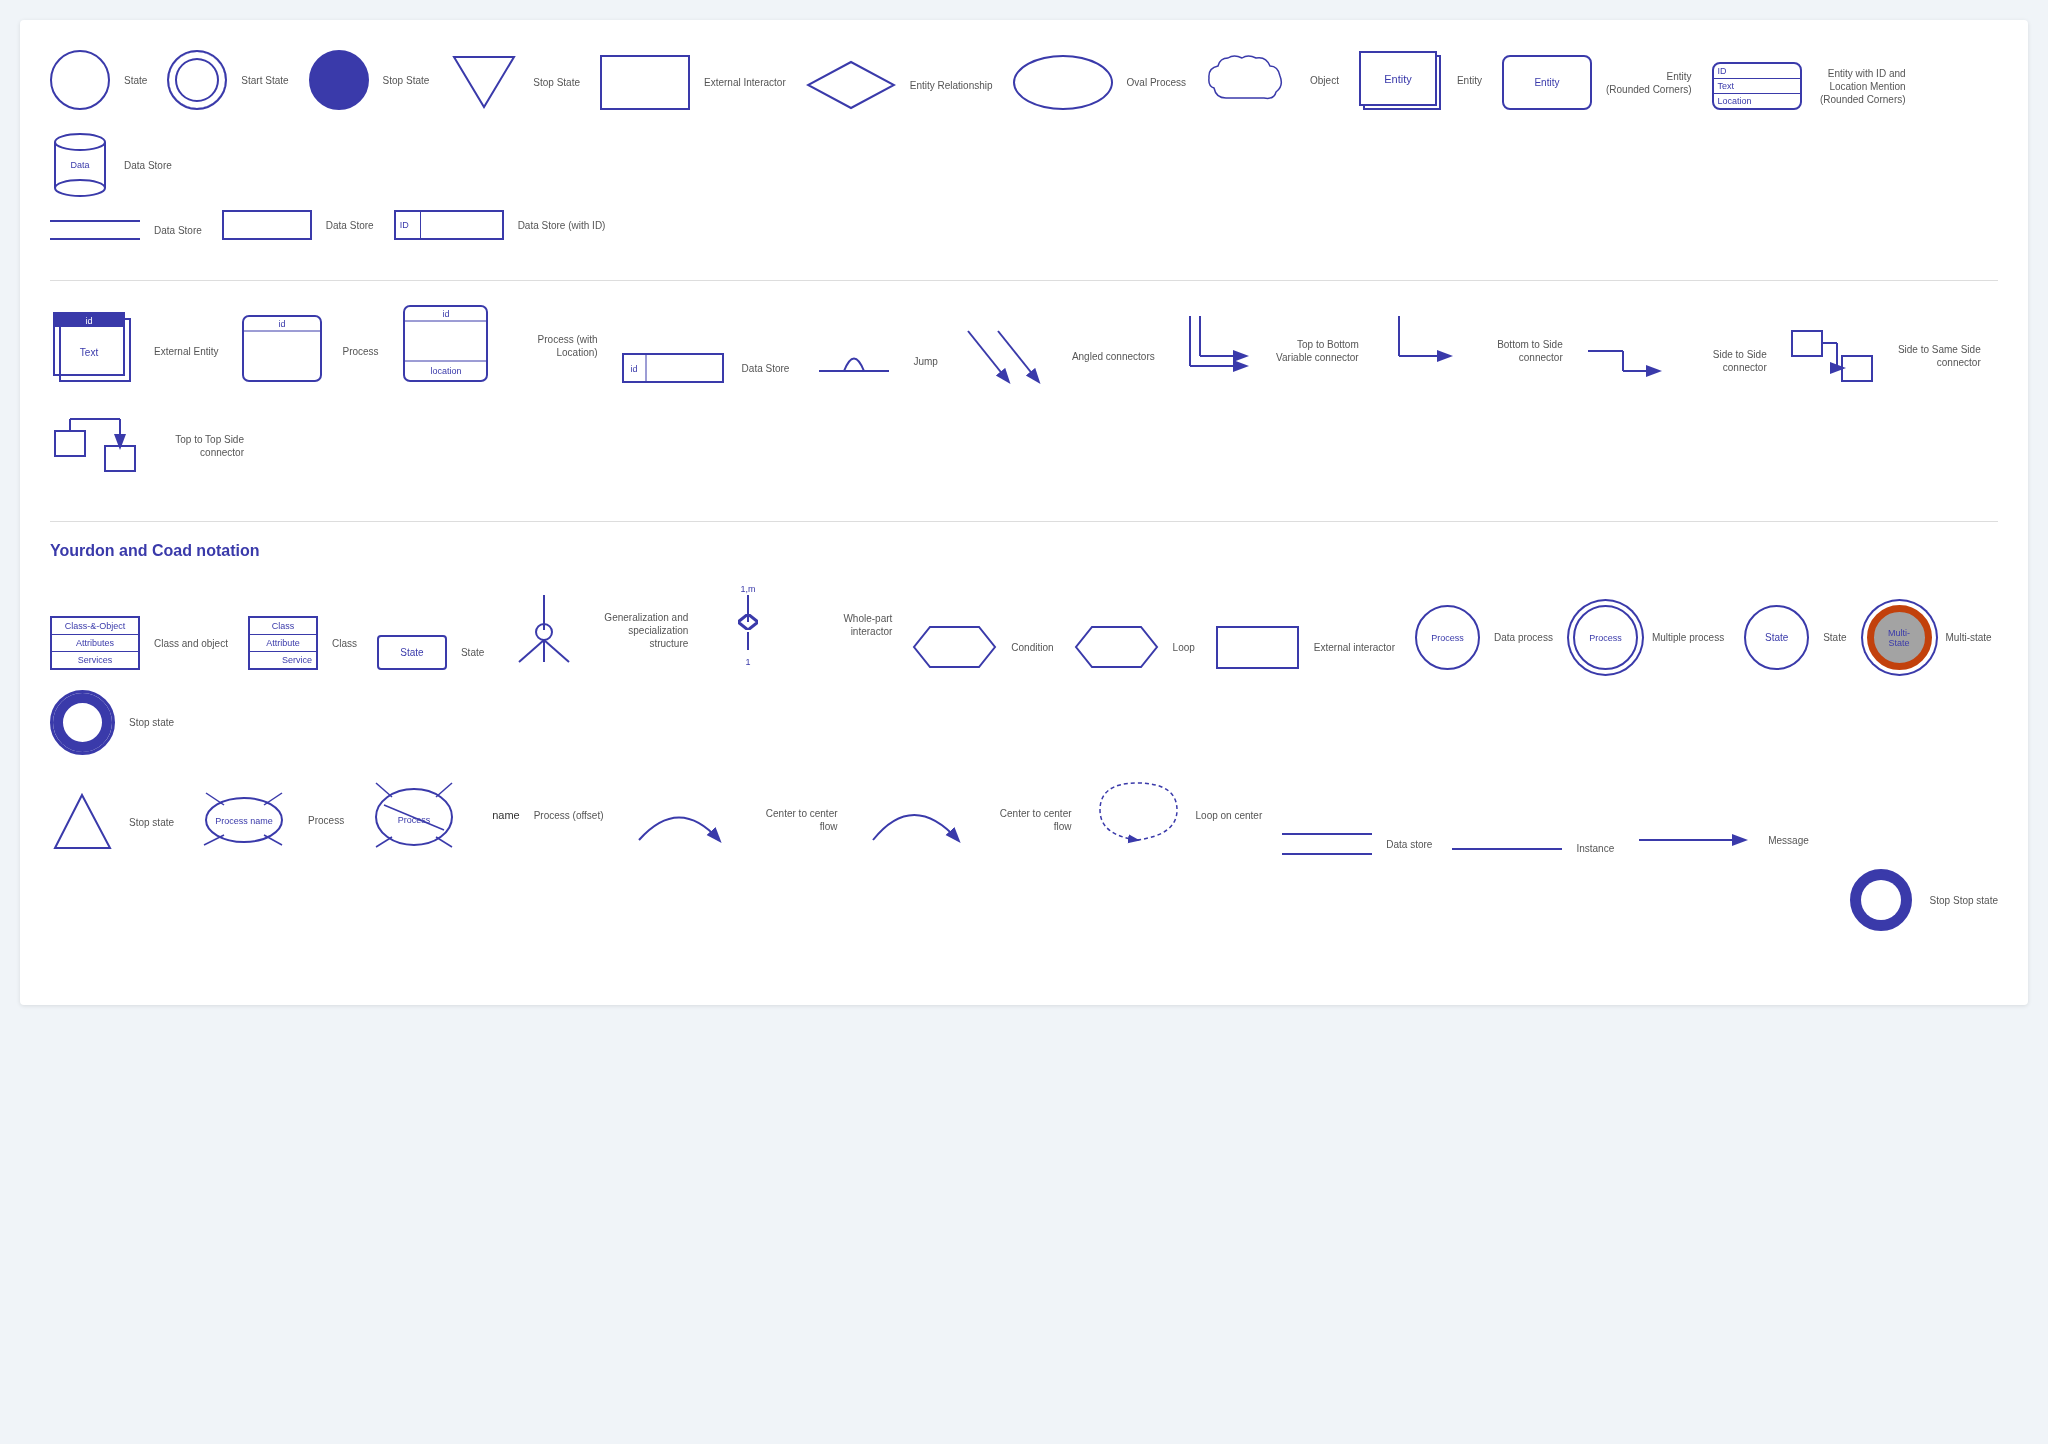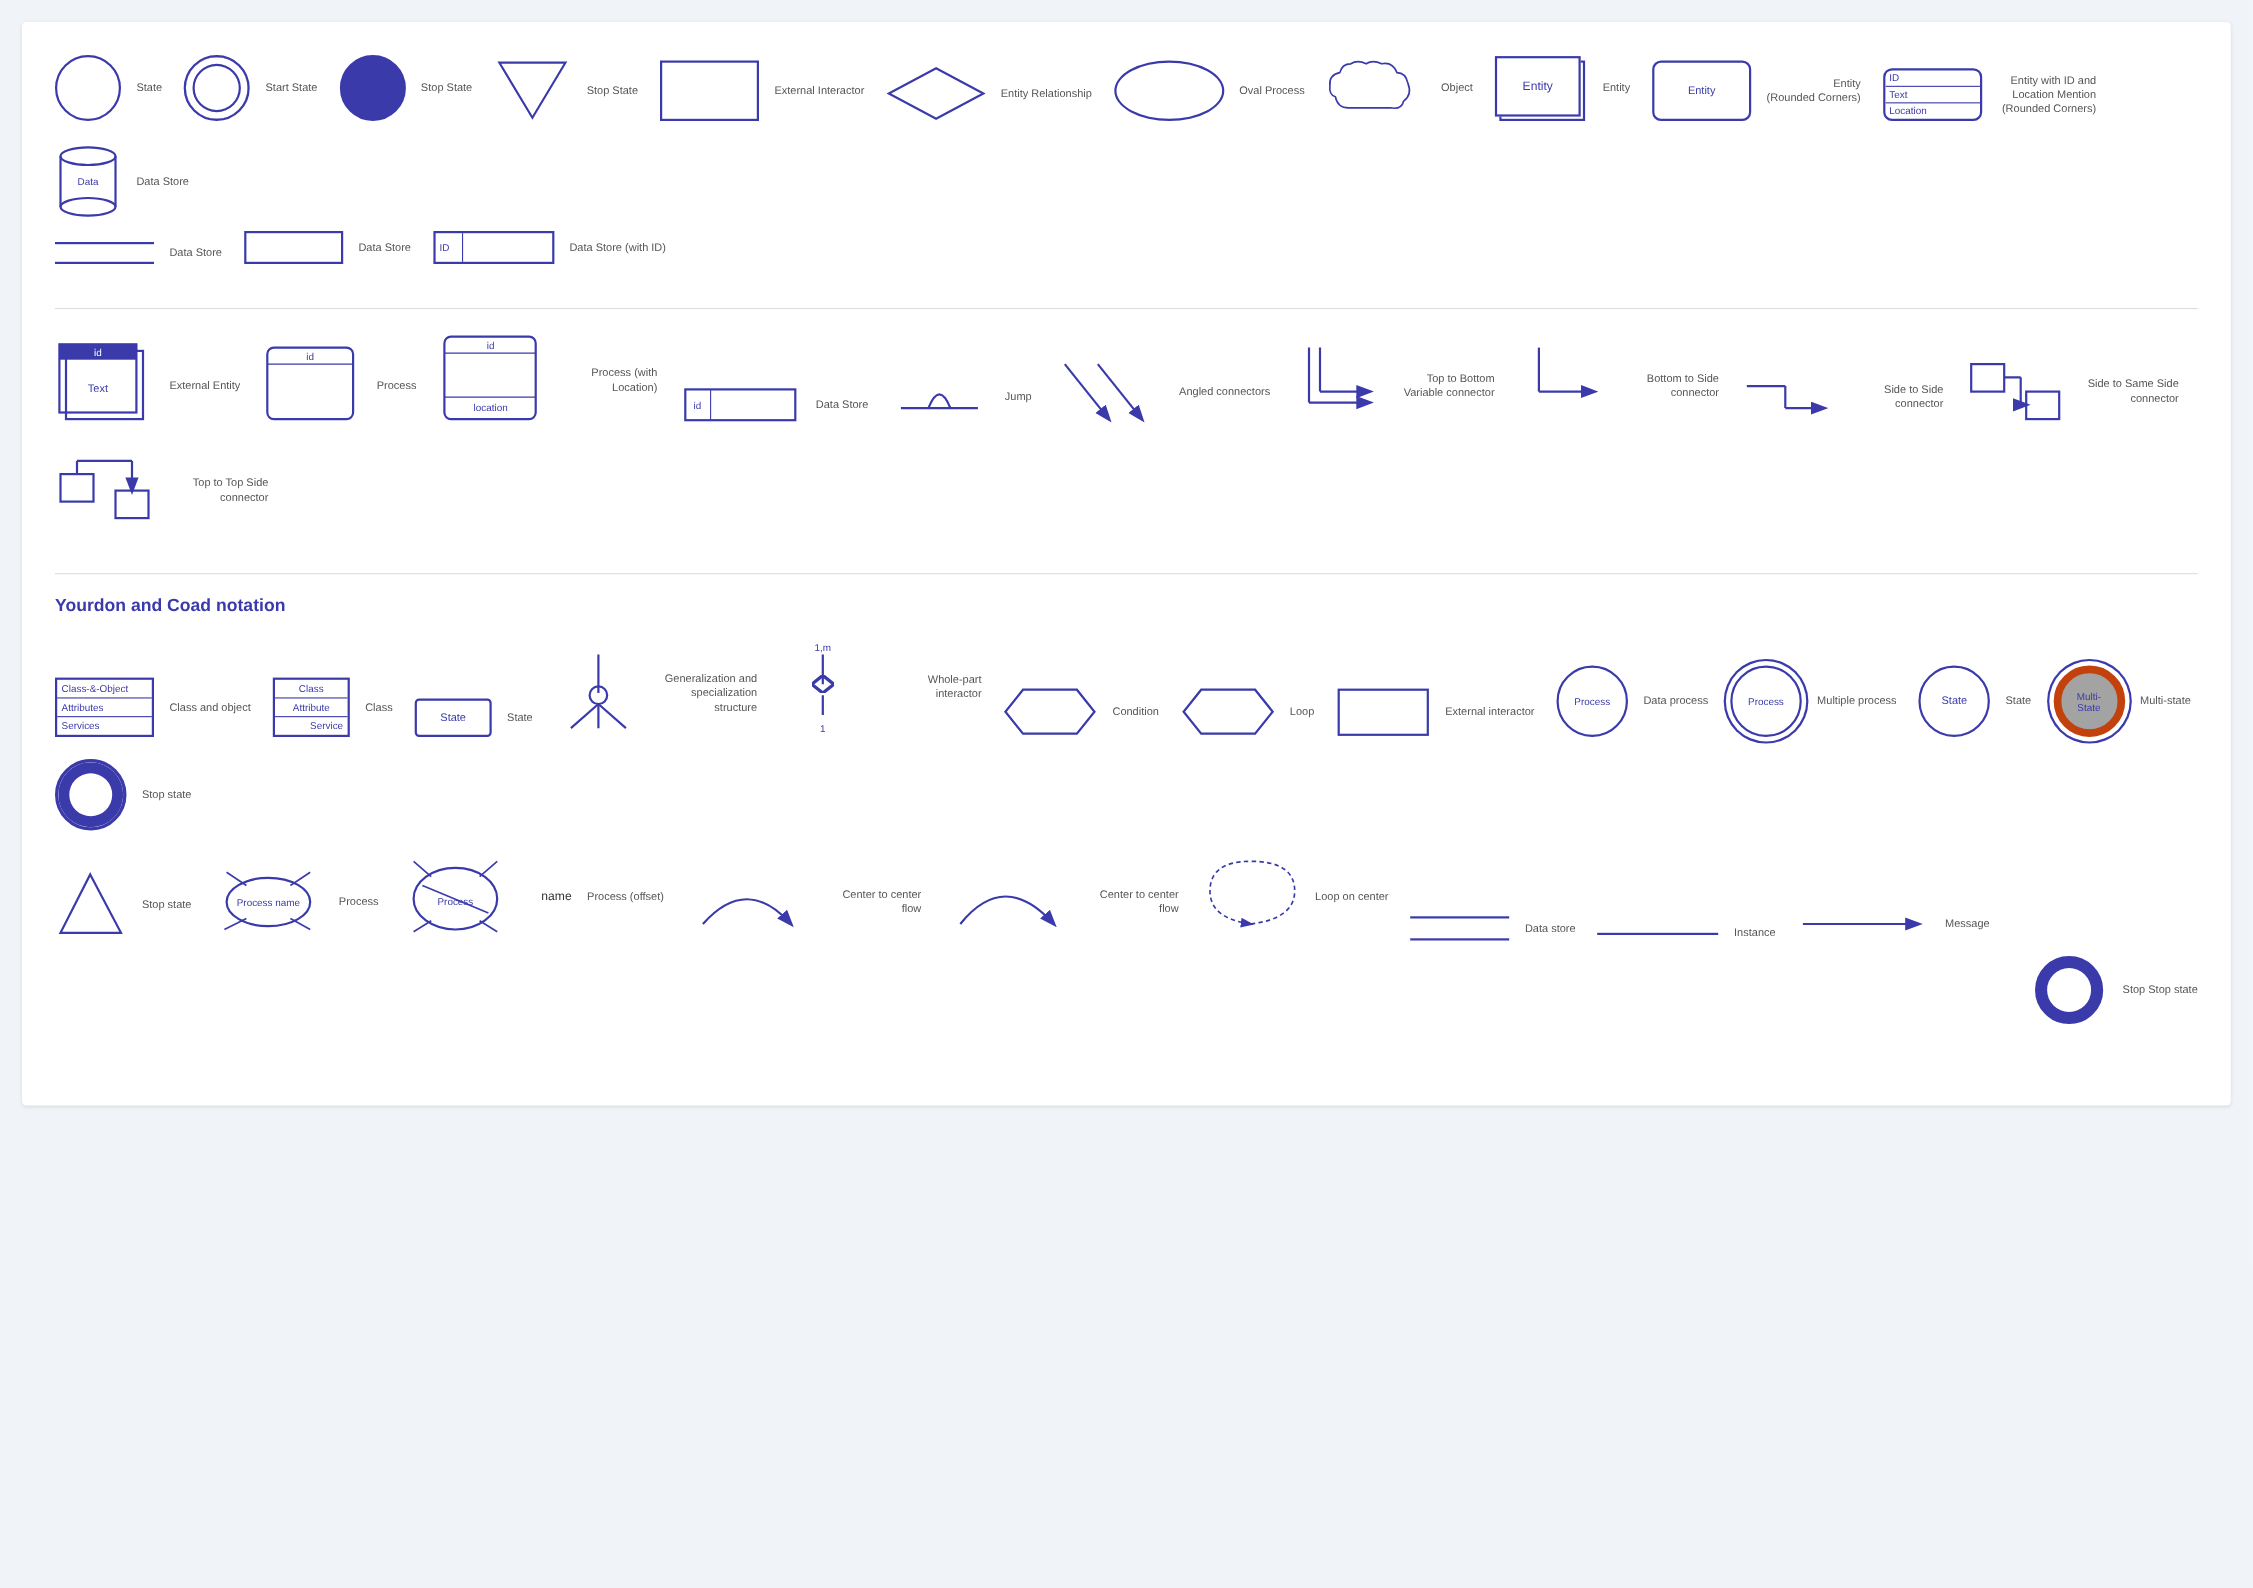--- a/index.html
+++ b/index.html
@@ -140,20 +140,21 @@
     .yc-class-obj {
       width: 90px;
       border: 2px solid #3a3aaa;
       background: white;
     }
     .yc-class-obj .row {
       border-bottom: 1px solid #3a3aaa;
       padding: 3px 4px;
       font-size: 9px;
       color: #3a3aaa;
+      text-align: center;
     }
     .yc-class-obj .row:last-child { border-bottom: none; }
     .yc-class {
       width: 70px;
       border: 2px solid #3a3aaa;
       background: white;
     }
     .yc-class .row {
       border-bottom: 1px solid #3a3aaa;
       padding: 3px 4px;

